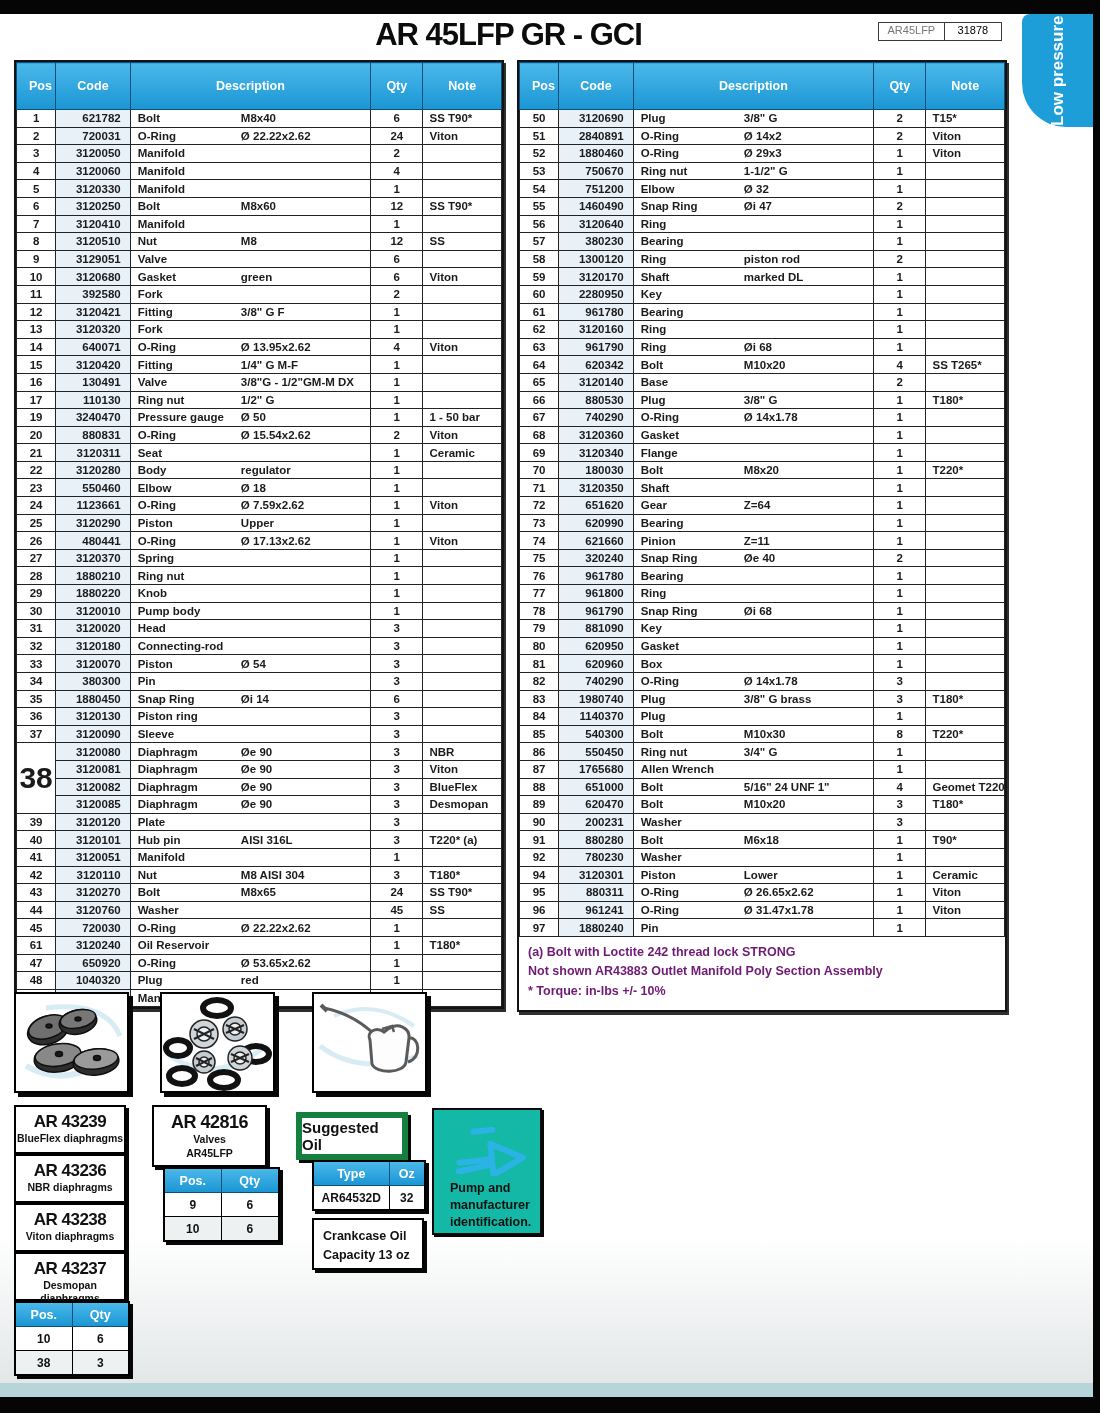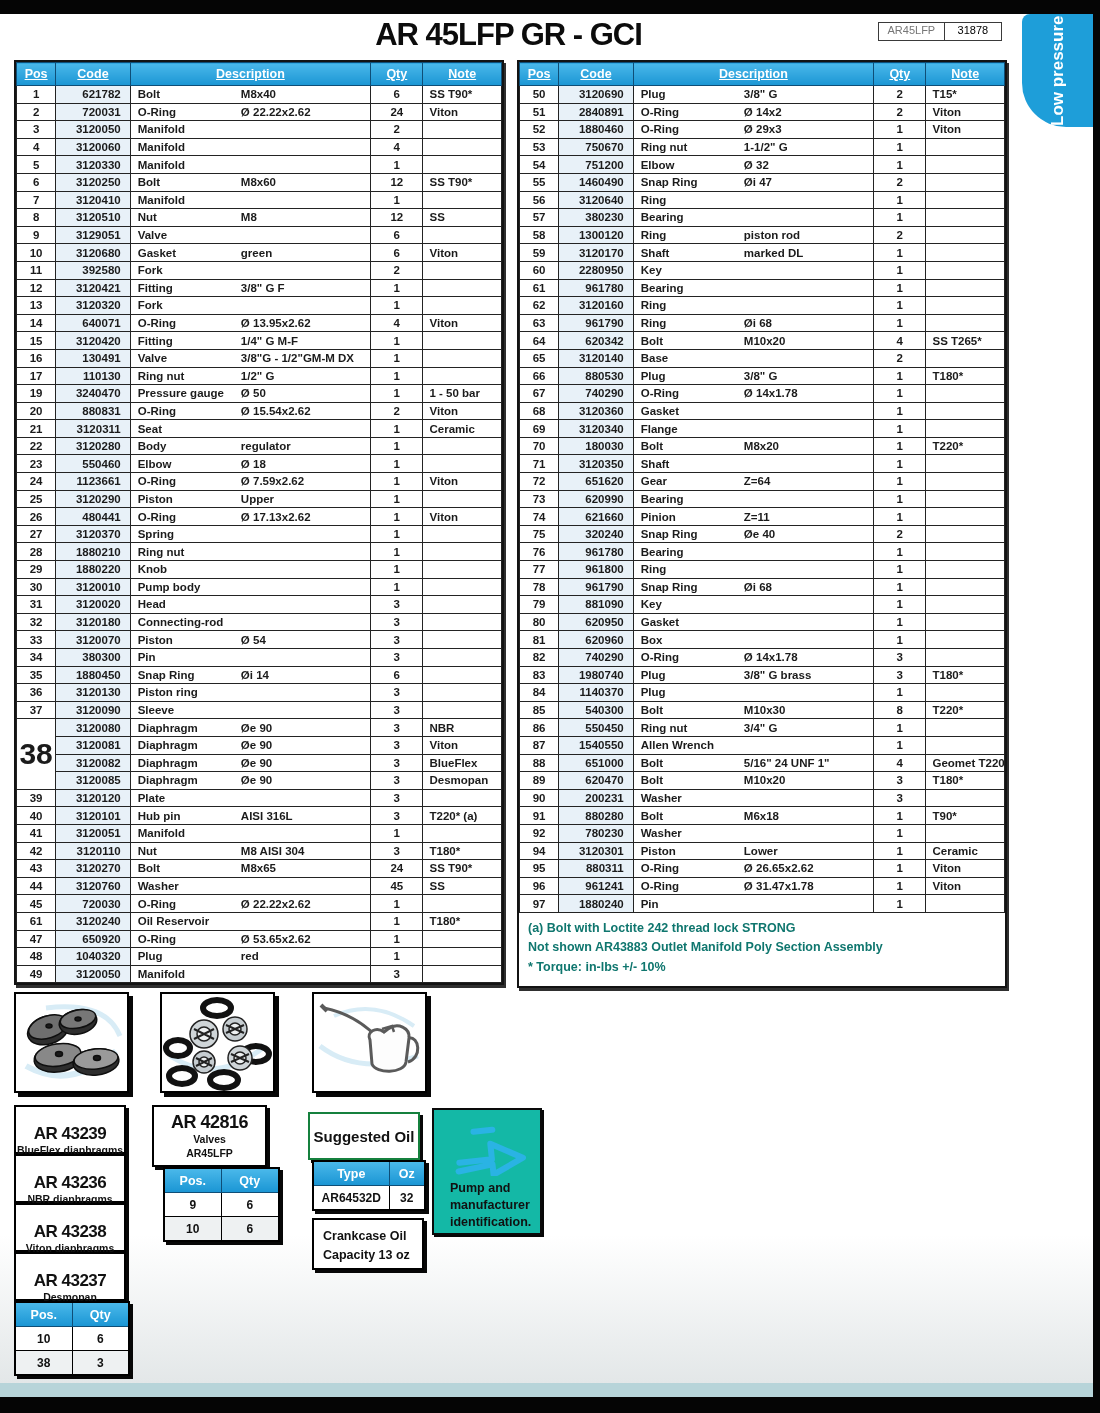--- a/index.html
+++ b/index.html
@@ -20,55 +20,55 @@
   .model-box{position:absolute;left:878px;top:22px;width:122px;height:17px;border:1px solid #3a3a3a;
              display:flex;background:#fff;font-size:11px;line-height:15px;}
   .model-box .m1{flex:1.15;color:#767676;border-right:1px solid #3a3a3a;text-align:center;}
   .model-box .m2{flex:1;text-align:center;font-weight:400;color:#000;}
 
   .ptable{position:absolute;top:60px;width:486px;background:#fff;border:2px solid #131313;
           box-shadow:2px 3px 0 rgba(10,10,10,.85);}
   .ptable.left{left:14px;}  .ptable.right{left:517px;}
   .ptable table{border-collapse:collapse;width:100%;table-layout:fixed;}
   .ptable th{background:linear-gradient(#4ab8ea,#1b96d4);color:#fff;font-size:12.5px;font-weight:700;
-             height:22px;border:1px solid #0e4e77;padding:0;text-decoration:underline;}
+             height:22px;border:1px solid #0e4e77;padding:12px;}
   .ptable td{border:1px solid #232323;font-size:11.5px;font-weight:700;color:#1b1b1b;height:16.6px;
              line-height:1.05;padding:0 2px;overflow:hidden;white-space:nowrap;vertical-align:middle;}
   td.c-pos{text-align:center;}
   td.c-code{background:#e8f1f8;text-align:right;padding-right:9px;}
   td.c-desc{padding-left:7px;border-right:none;}
   td.c-size{border-left:none;padding-left:2px;}
   td.c-qty{text-align:center;}
   td.c-note{padding-left:6px;}
   td.big-span{font-size:30px;font-weight:700;text-align:center;line-height:1;background:#fff;}
-  .tnotes{padding:6px 9px 9px;font-size:12.5px;font-weight:700;color:#0f766e;line-height:1.55;}
+  .tnotes{padding:6px 9px 9px;font-size:12.5px;font-weight:700;color:#701a75;line-height:1.55;}
 
   .pic{position:absolute;top:992px;width:111px;height:97px;background:#fff;border:2px solid #000;
        box-shadow:4px 4px 0 #070707;}
   .pic svg{display:block;width:100%;height:100%;}
   .pic1{left:14px}.pic2{left:160px}.pic3{left:312px}
 
   .kit{position:absolute;left:14px;width:112px;height:49px;box-sizing:border-box;background:#fff;
        border:2px solid #000;box-shadow:3px 3px 0 #070707;text-align:center;padding-top:6px;}
-  .kit .code{font-size:17px;font-weight:900;letter-spacing:-.5px;line-height:1.1;margin-top:12px;}
+  .kit .code{font-size:17px;font-weight:900;letter-spacing:-.5px;line-height:1.1;}
   .kit .sub{font-size:10.5px;font-weight:700;line-height:1.25;}
   .kitv{position:absolute;left:152px;top:1105px;width:115px;height:62px;box-sizing:border-box;background:#fff;
         border:2px solid #000;box-shadow:3px 3px 0 #070707;text-align:center;padding-top:5px;}
   .kitv .code{font-size:18px;font-weight:900;letter-spacing:-.5px;}
   .kitv .sub{font-size:10.5px;font-weight:700;line-height:1.3;}
 
   table.mini{position:absolute;border-collapse:collapse;table-layout:fixed;background:#fff;
              border:2px solid #000;box-shadow:3px 3px 0 #070707;}
   table.mini th{background:linear-gradient(#4ab8ea,#1b96d4);color:#fff;font-size:12.5px;font-weight:700;
                 height:23px;border:1px solid #0e4e77;padding:0;}
   table.mini td{height:23px;text-align:center;font-weight:700;font-size:12px;border:1px solid #000;padding:0;}
   table.mini tbody tr:nth-child(even) td{background:#eef1f2;}
 
-  .oilbox{position:absolute;left:308px;top:1112px;width:112px;height:48px;box-sizing:border-box;background:#fff;
-          border:2px solid #15803d;box-shadow:3px 3px 0 #070707;display:flex;align-items:center;justify-content:center;
+  .oilbox{position:absolute;left:296px;top:1112px;width:112px;height:48px;box-sizing:border-box;background:#fff;
+          border:6px solid #15803d;box-shadow:3px 3px 0 #070707;display:flex;align-items:center;justify-content:center;
           font-size:15px;font-weight:900;}
   .crank{position:absolute;left:312px;top:1218px;width:112px;height:52px;box-sizing:border-box;background:#fff;
          border:2px solid #000;box-shadow:3px 3px 0 #070707;padding:7px 0 0 9px;font-size:12.5px;font-weight:700;
          line-height:1.5;}
   .idbox{position:absolute;left:432px;top:1108px;width:110px;height:127px;box-sizing:border-box;background:#14b8a6;
          border:2px solid #0a0a0a;box-shadow:2px 2px 0 #070707;padding:4px 16px;}
   .idbox .idtext{font-size:12.5px;font-weight:700;line-height:1.35;width:92px;}
 </style>
 </head>
 <body>
@@ -829,21 +829,21 @@
           <tr>
             <td class="c-pos">86</td>
             <td class="c-code">550450</td>
             <td class="c-desc">Ring nut</td>
             <td class="c-size">3/4" G</td>
             <td class="c-qty">1</td>
             <td class="c-note"></td>
           </tr>
           <tr>
             <td class="c-pos">87</td>
-            <td class="c-code">1540550</td>
+            <td class="c-code">1765680</td>
             <td class="c-desc">Allen Wrench</td>
             <td class="c-size"></td>
             <td class="c-qty">1</td>
             <td class="c-note"></td>
           </tr>
           <tr>
             <td class="c-pos">88</td>
             <td class="c-code">651000</td>
             <td class="c-desc">Bolt</td>
             <td class="c-size">5/16" 24 UNF 1"</td>

